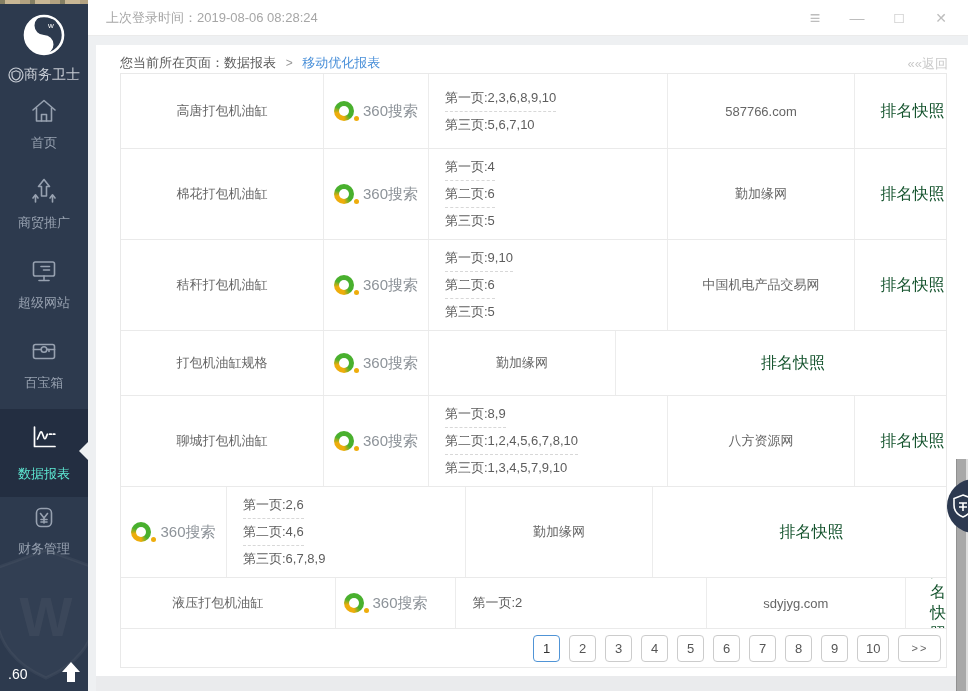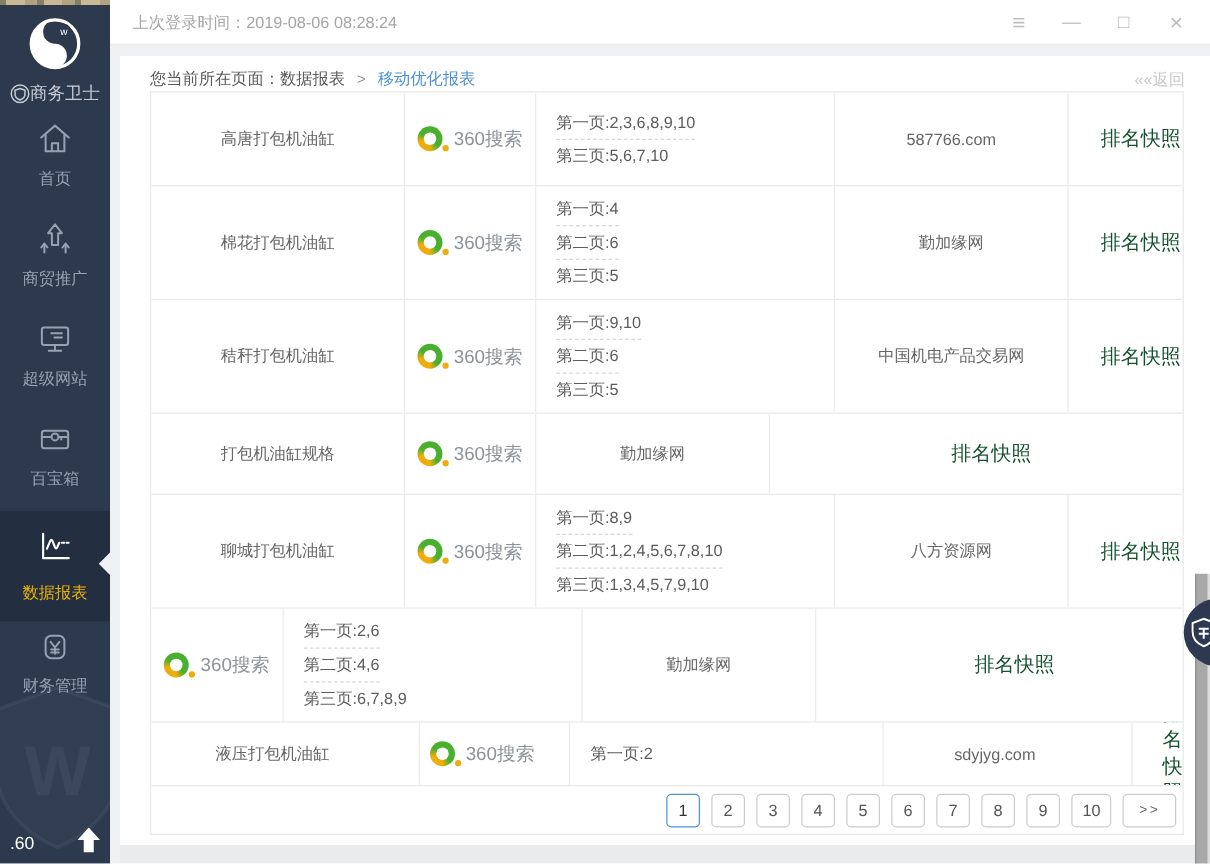--- a/index.html
+++ b/index.html
@@ -11,21 +11,21 @@
     background:repeating-linear-gradient(90deg,#857f63 0 5px,#c9b795 5px 20px,#b3a281 20px 30px);}
 
   
   .sidebar{position:absolute;left:0;top:4px;width:88px;height:687px;background:#2d3a4e;color:#97a1b0;}
   .logo{position:absolute;left:21px;top:8px;width:46px;height:46px;}
   .brand{position:absolute;left:0;top:62px;width:88px;display:flex;align-items:center;justify-content:center;gap:0;color:#c7ccd4;font-size:14px;}
   .nav-item{position:absolute;left:0;width:88px;height:72px;display:flex;flex-direction:column;align-items:center;justify-content:flex-start;cursor:pointer;}
   .nav-item .ic{width:32px;height:32px;}
   .nav-item .lb{margin-top:7px;font-size:13px;color:#97a1b0;}
   .nav-item.active{background:#232e41;height:88px;padding-top:12px;box-sizing:border-box;}
-  .nav-item.active .lb{color:#eab308;margin-top:12px;}
+  .nav-item.active .lb{color:#5eead4;margin-top:12px;}
   .nav-item.active .ic{color:#ffffff;}
   .active-arrow{position:absolute;right:0;top:33px;width:0;height:0;
     border-top:9px solid transparent;border-bottom:9px solid transparent;border-right:9px solid #eef0f2;}
   .watermark{position:absolute;left:-14px;top:540px;opacity:.9;}
   .side-footer{position:absolute;left:0;bottom:4px;width:88px;height:28px;color:#fff;}
   .ver{position:absolute;left:8px;bottom:5px;font-size:14px;color:#fefefe;}
   .totop{position:absolute;right:8px;bottom:5px;width:18px;height:20px;cursor:pointer;}
 
   
   .topbar{position:absolute;left:88px;top:0;width:880px;height:36px;background:#fff;border-bottom:1px solid #ebebeb;box-sizing:border-box;padding-left:24px;}

